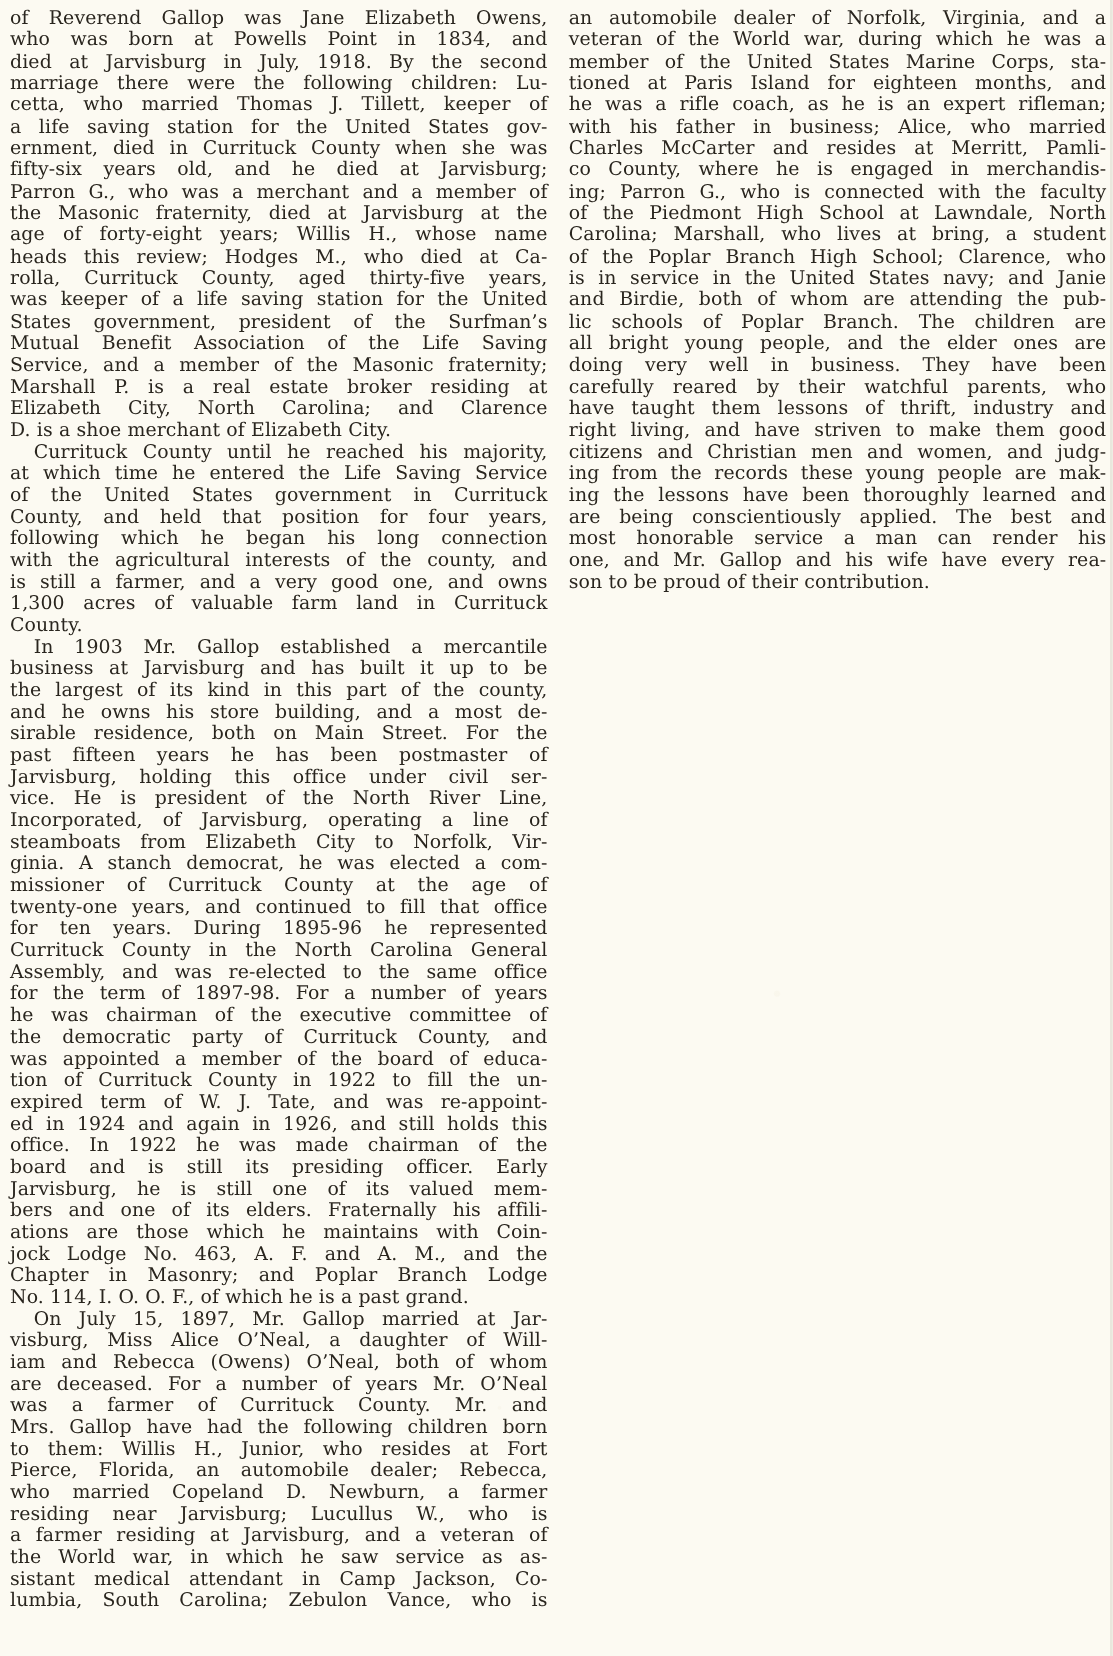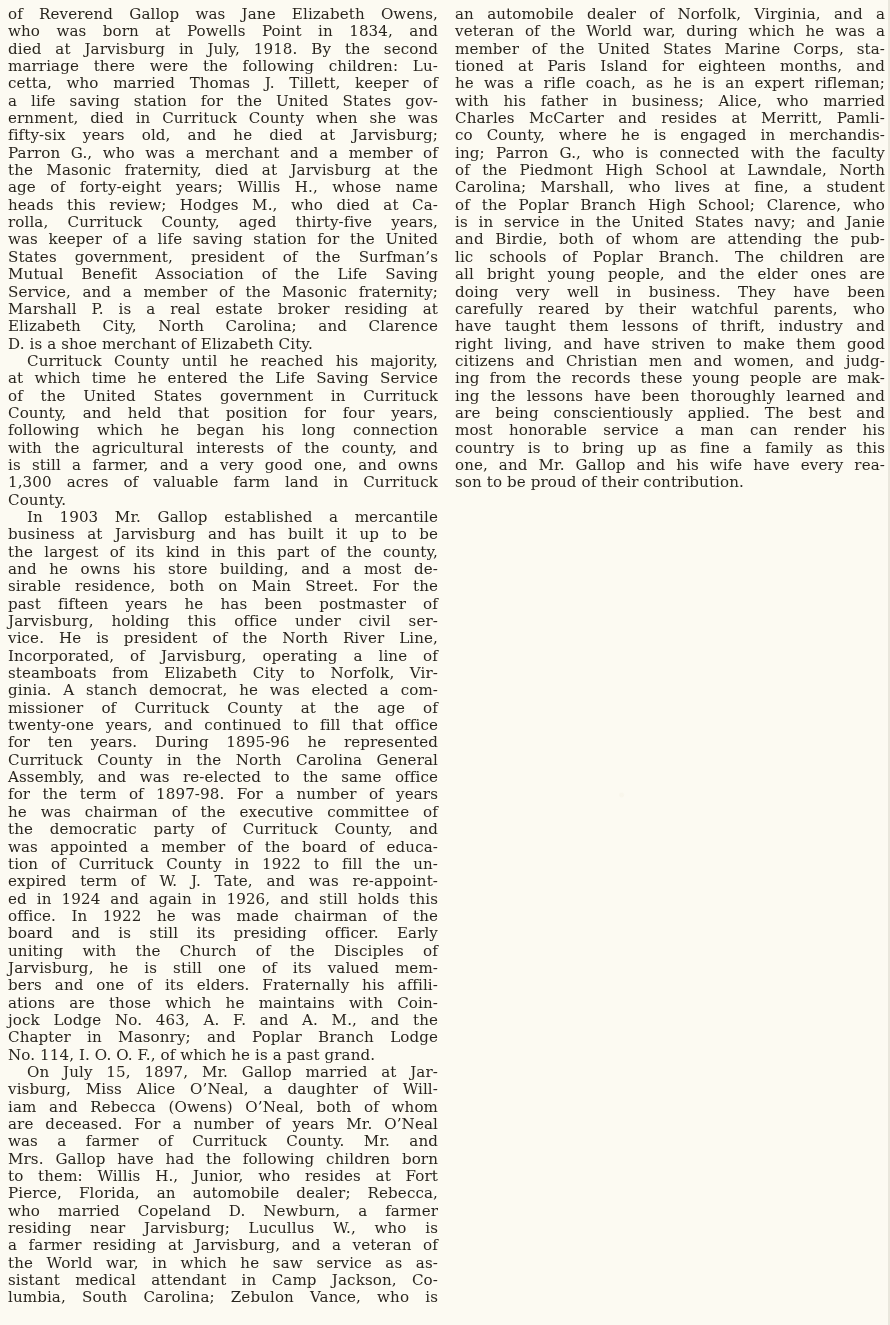--- a/index.html
+++ b/index.html
@@ -113,21 +113,20 @@
           <div class="line">Assembly, and was re-elected to the same office</div>
           <div class="line">for the term of 1897-98.  For a number of years</div>
           <div class="line">he was chairman of the executive committee of</div>
           <div class="line">the democratic party of Currituck County, and</div>
           <div class="line">was appointed a member of the board of educa-</div>
           <div class="line">tion of Currituck County in 1922 to fill the un-</div>
           <div class="line">expired term of W. J. Tate, and was re-appoint-</div>
           <div class="line">ed in 1924 and again in 1926, and still holds this</div>
           <div class="line">office.  In 1922 he was made chairman of the</div>
           <div class="line">board and is still its presiding officer.  Early</div>
-          <div class="line">uniting with the Church of the Disciples of</div>
           <div class="line">Jarvisburg, he is still one of its valued mem-</div>
           <div class="line">bers and one of its elders.  Fraternally his affili-</div>
           <div class="line">ations are those which he maintains with Coin-</div>
           <div class="line">jock Lodge No. 463, A. F. and A. M., and the</div>
           <div class="line">Chapter in Masonry; and Poplar Branch Lodge</div>
           <div class="line lastline">No. 114, I. O. O. F., of which he is a past grand.</div>
         </div>
         <div class="paragraph indent">
           <div class="line">On July 15, 1897, Mr. Gallop married at Jar-</div>
           <div class="line">visburg, Miss Alice O’Neal, a daughter of Will-</div>
@@ -150,34 +149,33 @@
           <div class="line">an automobile dealer of Norfolk, Virginia, and a</div>
           <div class="line">veteran of the World war, during which he was a</div>
           <div class="line">member of the United States Marine Corps, sta-</div>
           <div class="line">tioned at Paris Island for eighteen months, and</div>
           <div class="line">he was a rifle coach, as he is an expert rifleman;</div>
           <div class="line">with his father in business; Alice, who married</div>
           <div class="line">Charles McCarter and resides at Merritt, Pamli-</div>
           <div class="line">co County, where he is engaged in merchandis-</div>
           <div class="line">ing; Parron G., who is connected with the faculty</div>
           <div class="line">of the Piedmont High School at Lawndale, North</div>
-          <div class="line">Carolina; Marshall, who lives at fine, a student</div>
+          <div class="line">Carolina; Marshall, who lives at bring, a student</div>
           <div class="line">of the Poplar Branch High School; Clarence, who</div>
           <div class="line">is in service in the United States navy; and Janie</div>
           <div class="line">and Birdie, both of whom are attending the pub-</div>
           <div class="line">lic schools of Poplar Branch.  The children are</div>
           <div class="line">all bright young people, and the elder ones are</div>
           <div class="line">doing very well in business.  They have been</div>
           <div class="line">carefully reared by their watchful parents, who</div>
           <div class="line">have taught them lessons of thrift, industry and</div>
           <div class="line">right living, and have striven to make them good</div>
           <div class="line">citizens and Christian men and women, and judg-</div>
           <div class="line">ing from the records these young people are mak-</div>
           <div class="line">ing the lessons have been thoroughly learned and</div>
           <div class="line">are being conscientiously applied.  The best and</div>
           <div class="line">most honorable service a man can render his</div>
-          <div class="line">country is to bring up as fine a family as this</div>
           <div class="line">one, and Mr. Gallop and his wife have every rea-</div>
           <div class="line lastline">son to be proud of their contribution.</div>
         </div>
       </div>
   </div>
 </div>
 
 </body></html>

